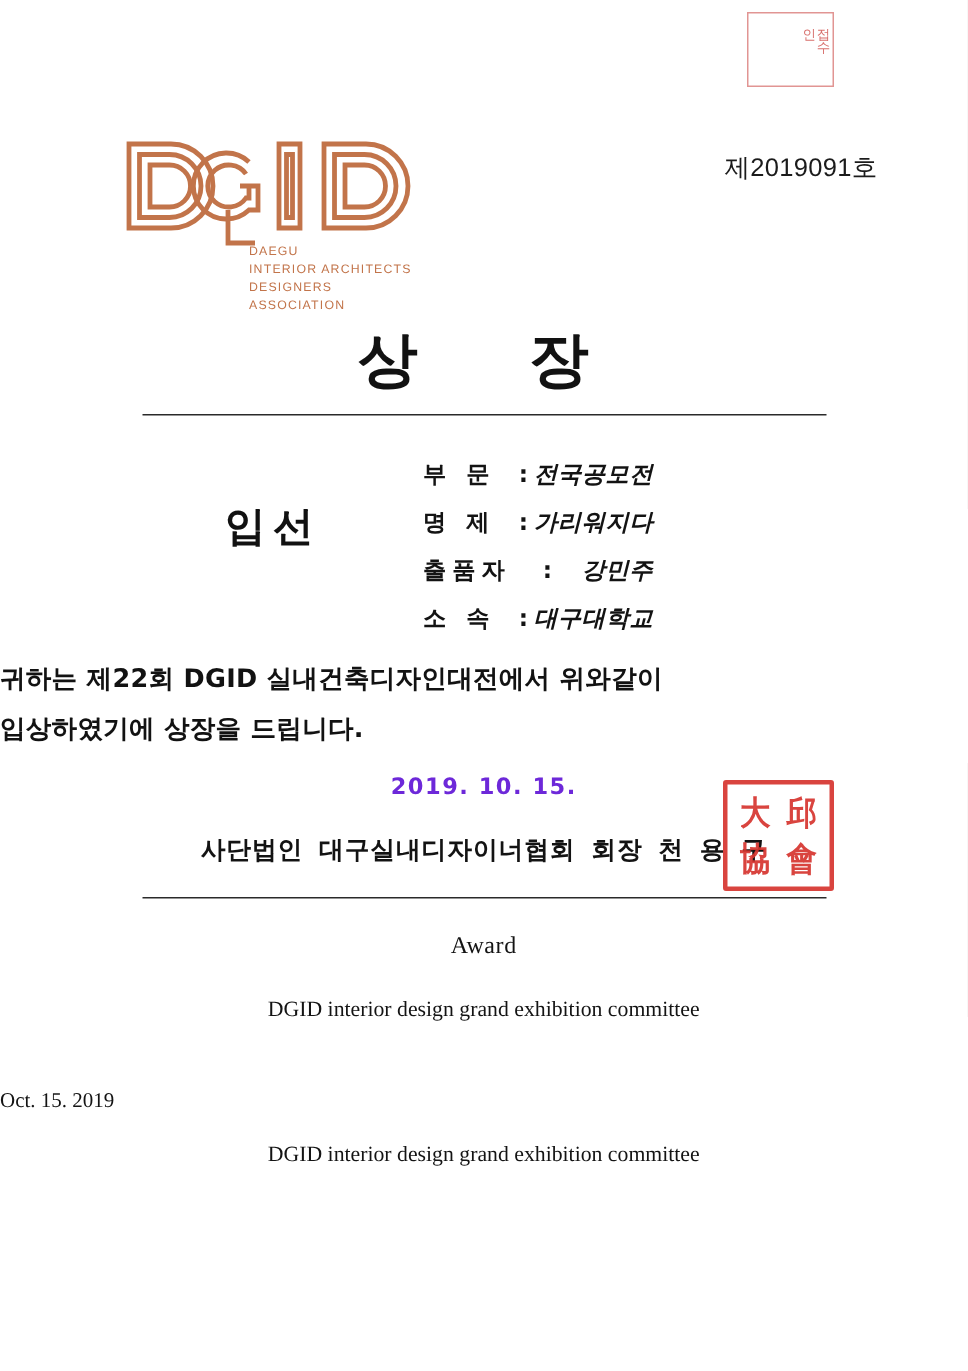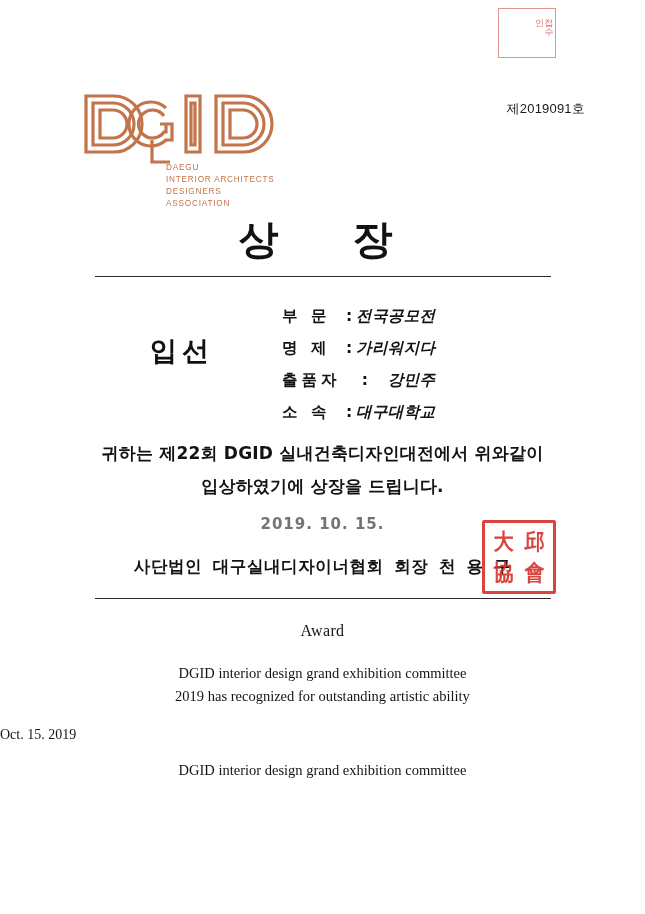--- a/index.html
+++ b/index.html
@@ -37,21 +37,21 @@
     white-space: pre;
     overflow: hidden;
   }
 
   
   .doc-no {
     position: absolute;
     right: 60px;
     top: 100px;
     font-family: "Liberation Sans", sans-serif;
-    font-size: 13px;
+    font-size: 17px;
     color: #1b1b1b;
     letter-spacing: 0.2px;
   }
 
   
   .logo-wrap {
     position: absolute;
     left: 78px;
     top: 88px;
     width: 210px;
@@ -148,41 +148,41 @@
     color: #131313;
     white-space: nowrap;
   }
 
   
   .body-text {
     position: absolute;
     left: 0;
     top: 437px;
     width: 645px;
-    text-align: center;
+    text-align: left;
     font-family: "DejaVu Sans", sans-serif;
     font-size: 17px;
     font-weight: 600;
     line-height: 33px;
     color: #121212;
     letter-spacing: 0.2px;
   }
 
   
   .date-ko {
     position: absolute;
     left: 0;
     top: 515px;
     width: 645px;
     text-align: center;
     font-family: "DejaVu Sans", sans-serif;
     font-size: 15px;
     font-weight: 600;
     letter-spacing: 1px;
-    color: #737373;
+    color: #6d28d9;
   }
 
   
   .signer-ko {
     position: absolute;
     left: 0;
     top: 556px;
     width: 645px;
     text-align: center;
     font-family: Liberation Mono, monospace;
@@ -370,21 +370,20 @@
       <div class="seal-ch">會</div>
     </div>
   </div>
 
   <div class="rule rule-bottom"></div>
 
   <div class="en-award">Award</div>
 
   <div class="en-body">
     <div>DGID interior design grand exhibition committee</div>
-    <div>2019 has recognized for outstanding artistic ability</div>
   </div>
 
   <div class="en-date">Oct. 15. 2019</div>
 
   <div class="en-committee">DGID interior design grand exhibition committee</div>
 
 
 </div>
 
 </body></html>

